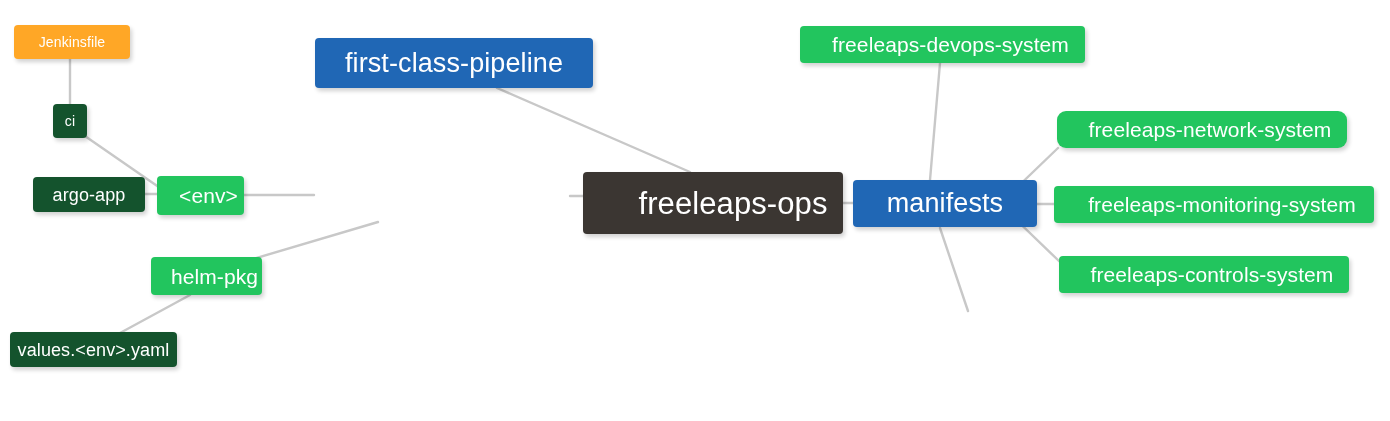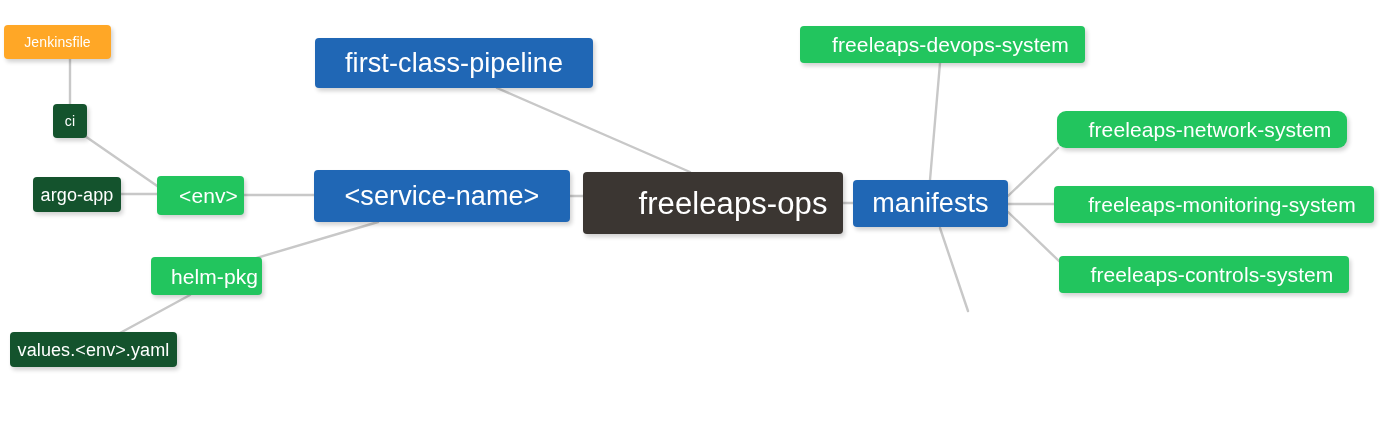--- a/index.html
+++ b/index.html
@@ -79,57 +79,54 @@
       <line x1="497" y1="88" x2="690" y2="172"></line>
       <line x1="843" y1="203" x2="853" y2="203"></line>
       <line x1="930" y1="180" x2="940" y2="63"></line>
       <line x1="1008" y1="196" x2="1058" y2="148"></line>
       <line x1="1008" y1="204" x2="1055" y2="204"></line>
       <line x1="1008" y1="212" x2="1060" y2="262"></line>
       <line x1="940" y1="228" x2="968" y2="311"></line>
     </g>
   </svg>
 
-  <div class="node n-orange sz-xs" style="left:4px; top:25px; width:107px; height:34px;">
+  <div class="node n-orange sz-xs" style="left:14px; top:25px; width:116px; height:34px;">
     <span>Jenkinsfile</span>
   </div>
 
   <div class="node n-red sz-xs" style="left:53px; top:104px; width:34px; height:34px;">
     <span>ci</span>
   </div>
 
-  <div class="node n-red sz-sm" style="left:33px; top:177px; width:88px; height:35px;">
+  <div class="node n-red sz-sm" style="left:33px; top:177px; width:112px; height:35px;">
     <span>argo-app</span>
   </div>
 
   <div class="node n-green sz-md" style="left:157px; top:176px; width:87px; height:39px;">
     <span>&lt;env&gt;</span>
   </div>
 
   <div class="node n-red sz-sm" style="left:10px; top:332px; width:167px; height:35px;">
     <span>values.&lt;env&gt;.yaml</span>
   </div>
 
   <div class="node n-green sz-md" style="left:151px; top:257px; width:111px; height:38px;">
     <span>helm-pkg</span>
   </div>
 
   <div class="node n-blue sz-lg" style="left:315px; top:38px; width:278px; height:50px;">
     <span>first-class-pipeline</span>
   </div>
 
-  <div class="node n-blue sz-lg" style="left:314px; top:170px; width:256px; height:52px;">
-    <span>&lt;service-name&gt;</span>
-  </div>
 
   <div class="node n-root sz-xl" style="left:583px; top:172px; width:260px; height:62px;padding-left:40px;">
     <span>freeleaps-ops</span>
   </div>
 
-  <div class="node n-blue sz-lg" style="left:853px; top:180px; width:155px; height:47px;">
+  <div class="node n-blue sz-lg" style="left:853px; top:180px; width:184px; height:47px;">
     <span>manifests</span>
   </div>
 
   <div class="node n-green sz-md" style="left:800px; top:26px; width:285px; height:37px;">
     <span>freeleaps-devops-system</span>
   </div>
 
   <div class="node n-green sz-md" style="left:1057px; top:111px; width:290px; height:37px;border-radius:9px;">
     <span>freeleaps-network-system</span>
   </div>

